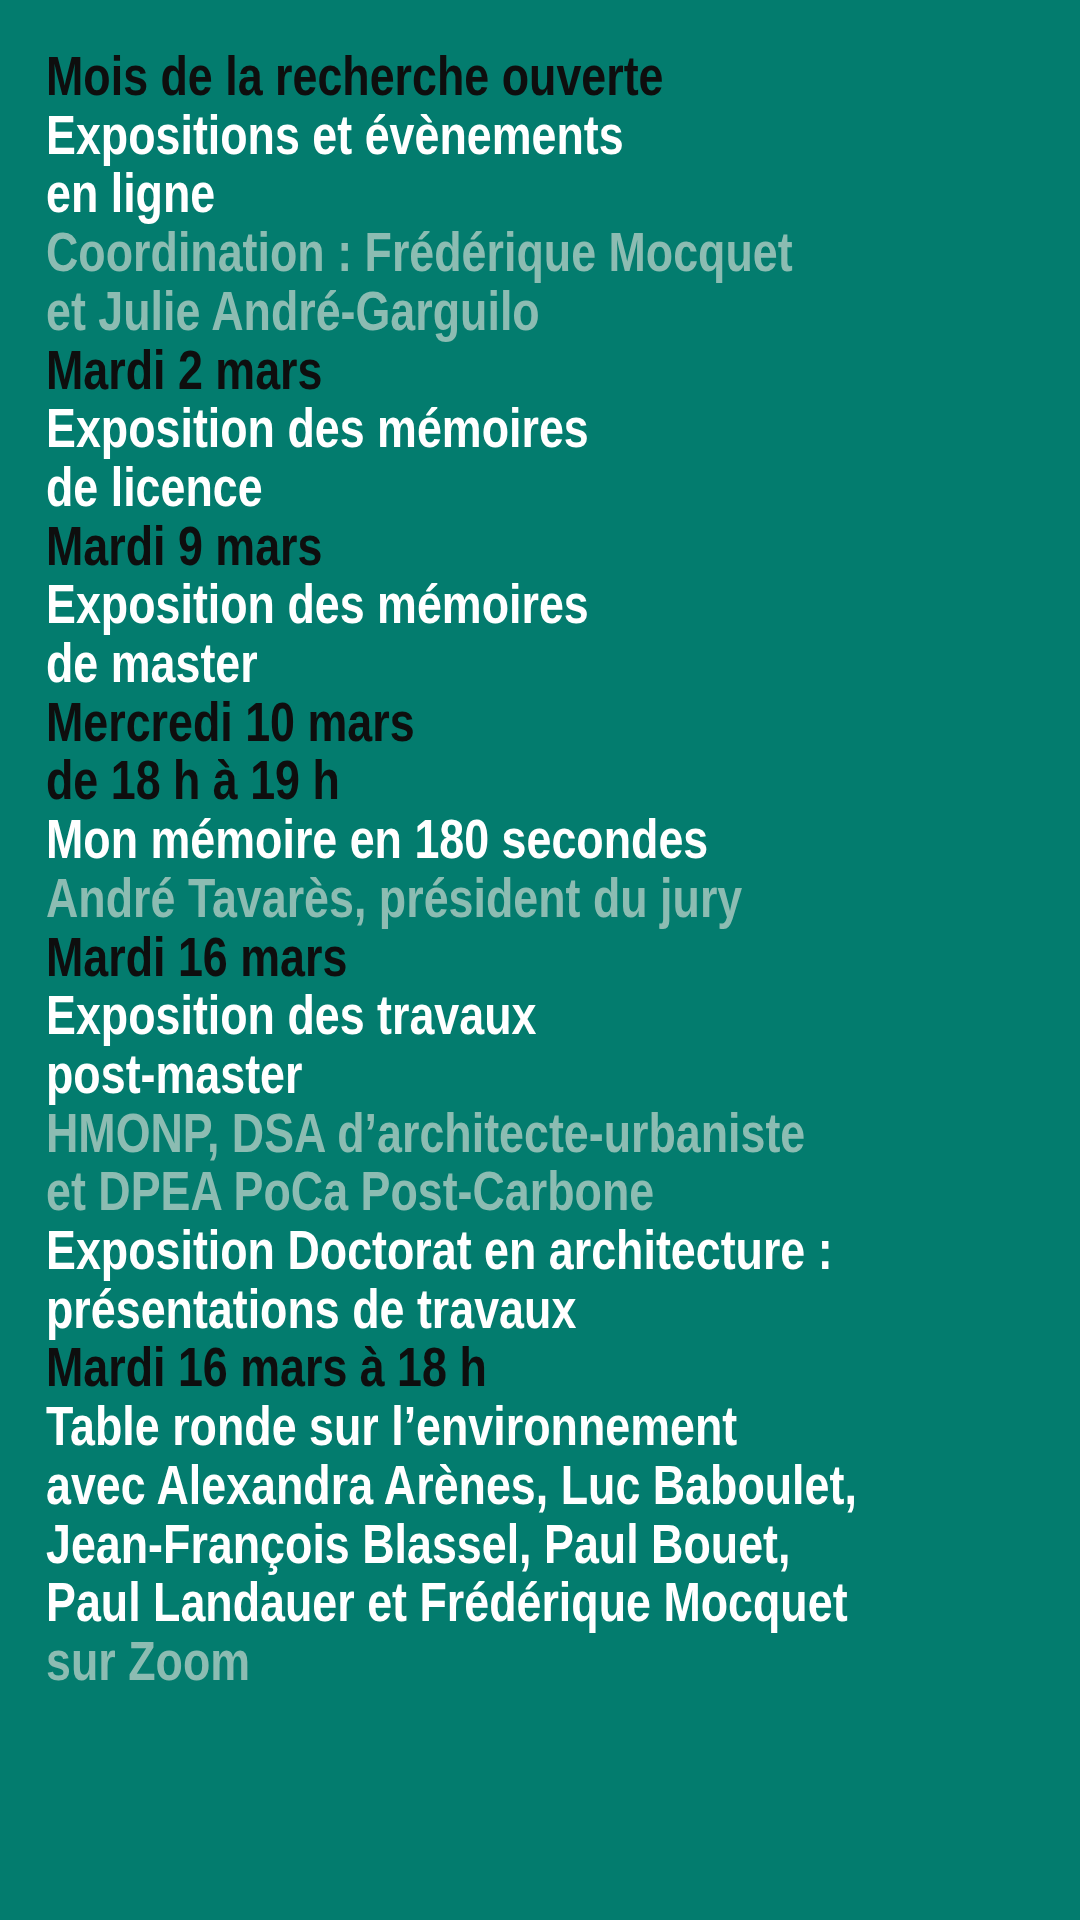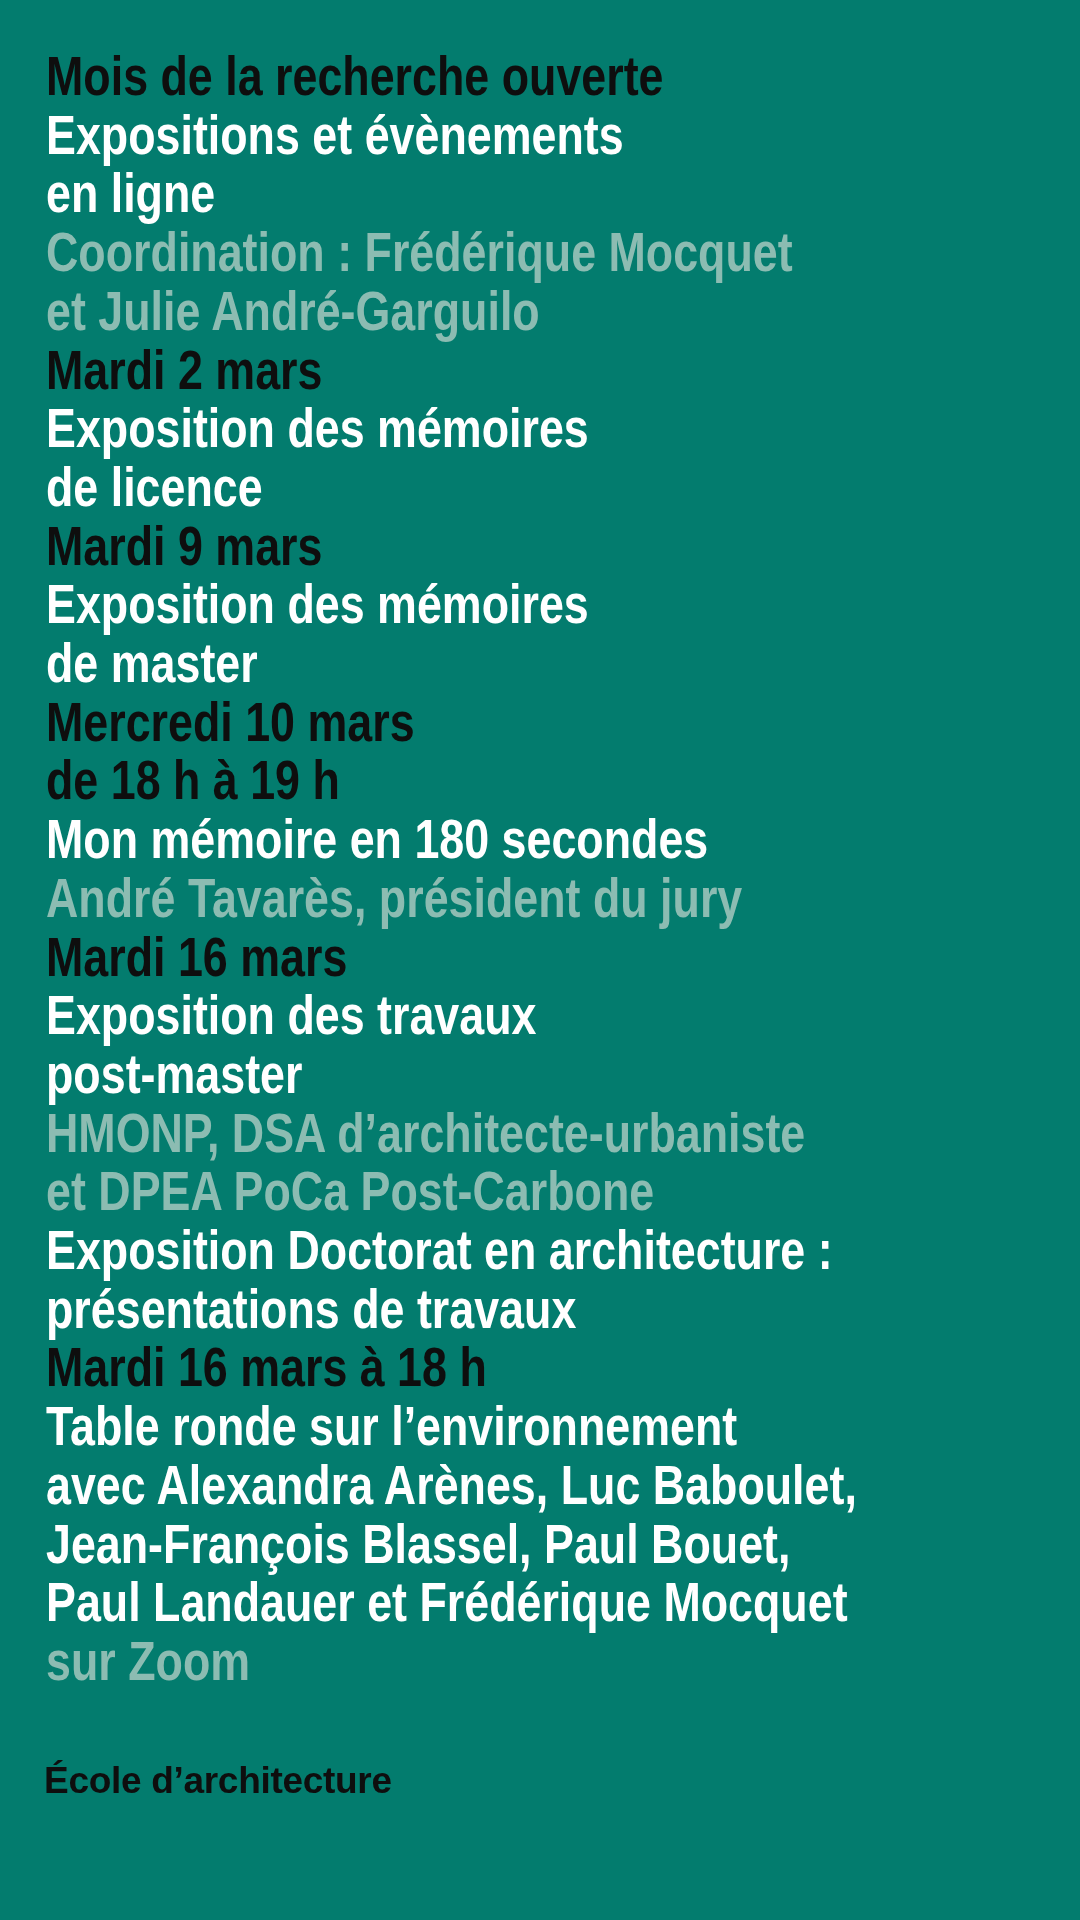--- a/index.html
+++ b/index.html
@@ -70,16 +70,15 @@
     <div class="line" data-color="white">présentations de travaux</div>
     <div class="line" data-color="black">Mardi 16 mars à 18 h</div>
     <div class="line" data-color="white">Table ronde sur l’environnement</div>
     <div class="line" data-color="white">avec Alexandra Arènes, Luc Baboulet,</div>
     <div class="line" data-color="white">Jean-François Blassel, Paul Bouet,</div>
     <div class="line" data-color="white">Paul Landauer et Frédérique Mocquet</div>
     <div class="line" data-color="muted">sur Zoom</div>
   </div>
 
   <div class="school-signature">
-    <div>École d’architecture</div>
   </div>
 
 </div>
 
 </body></html>

